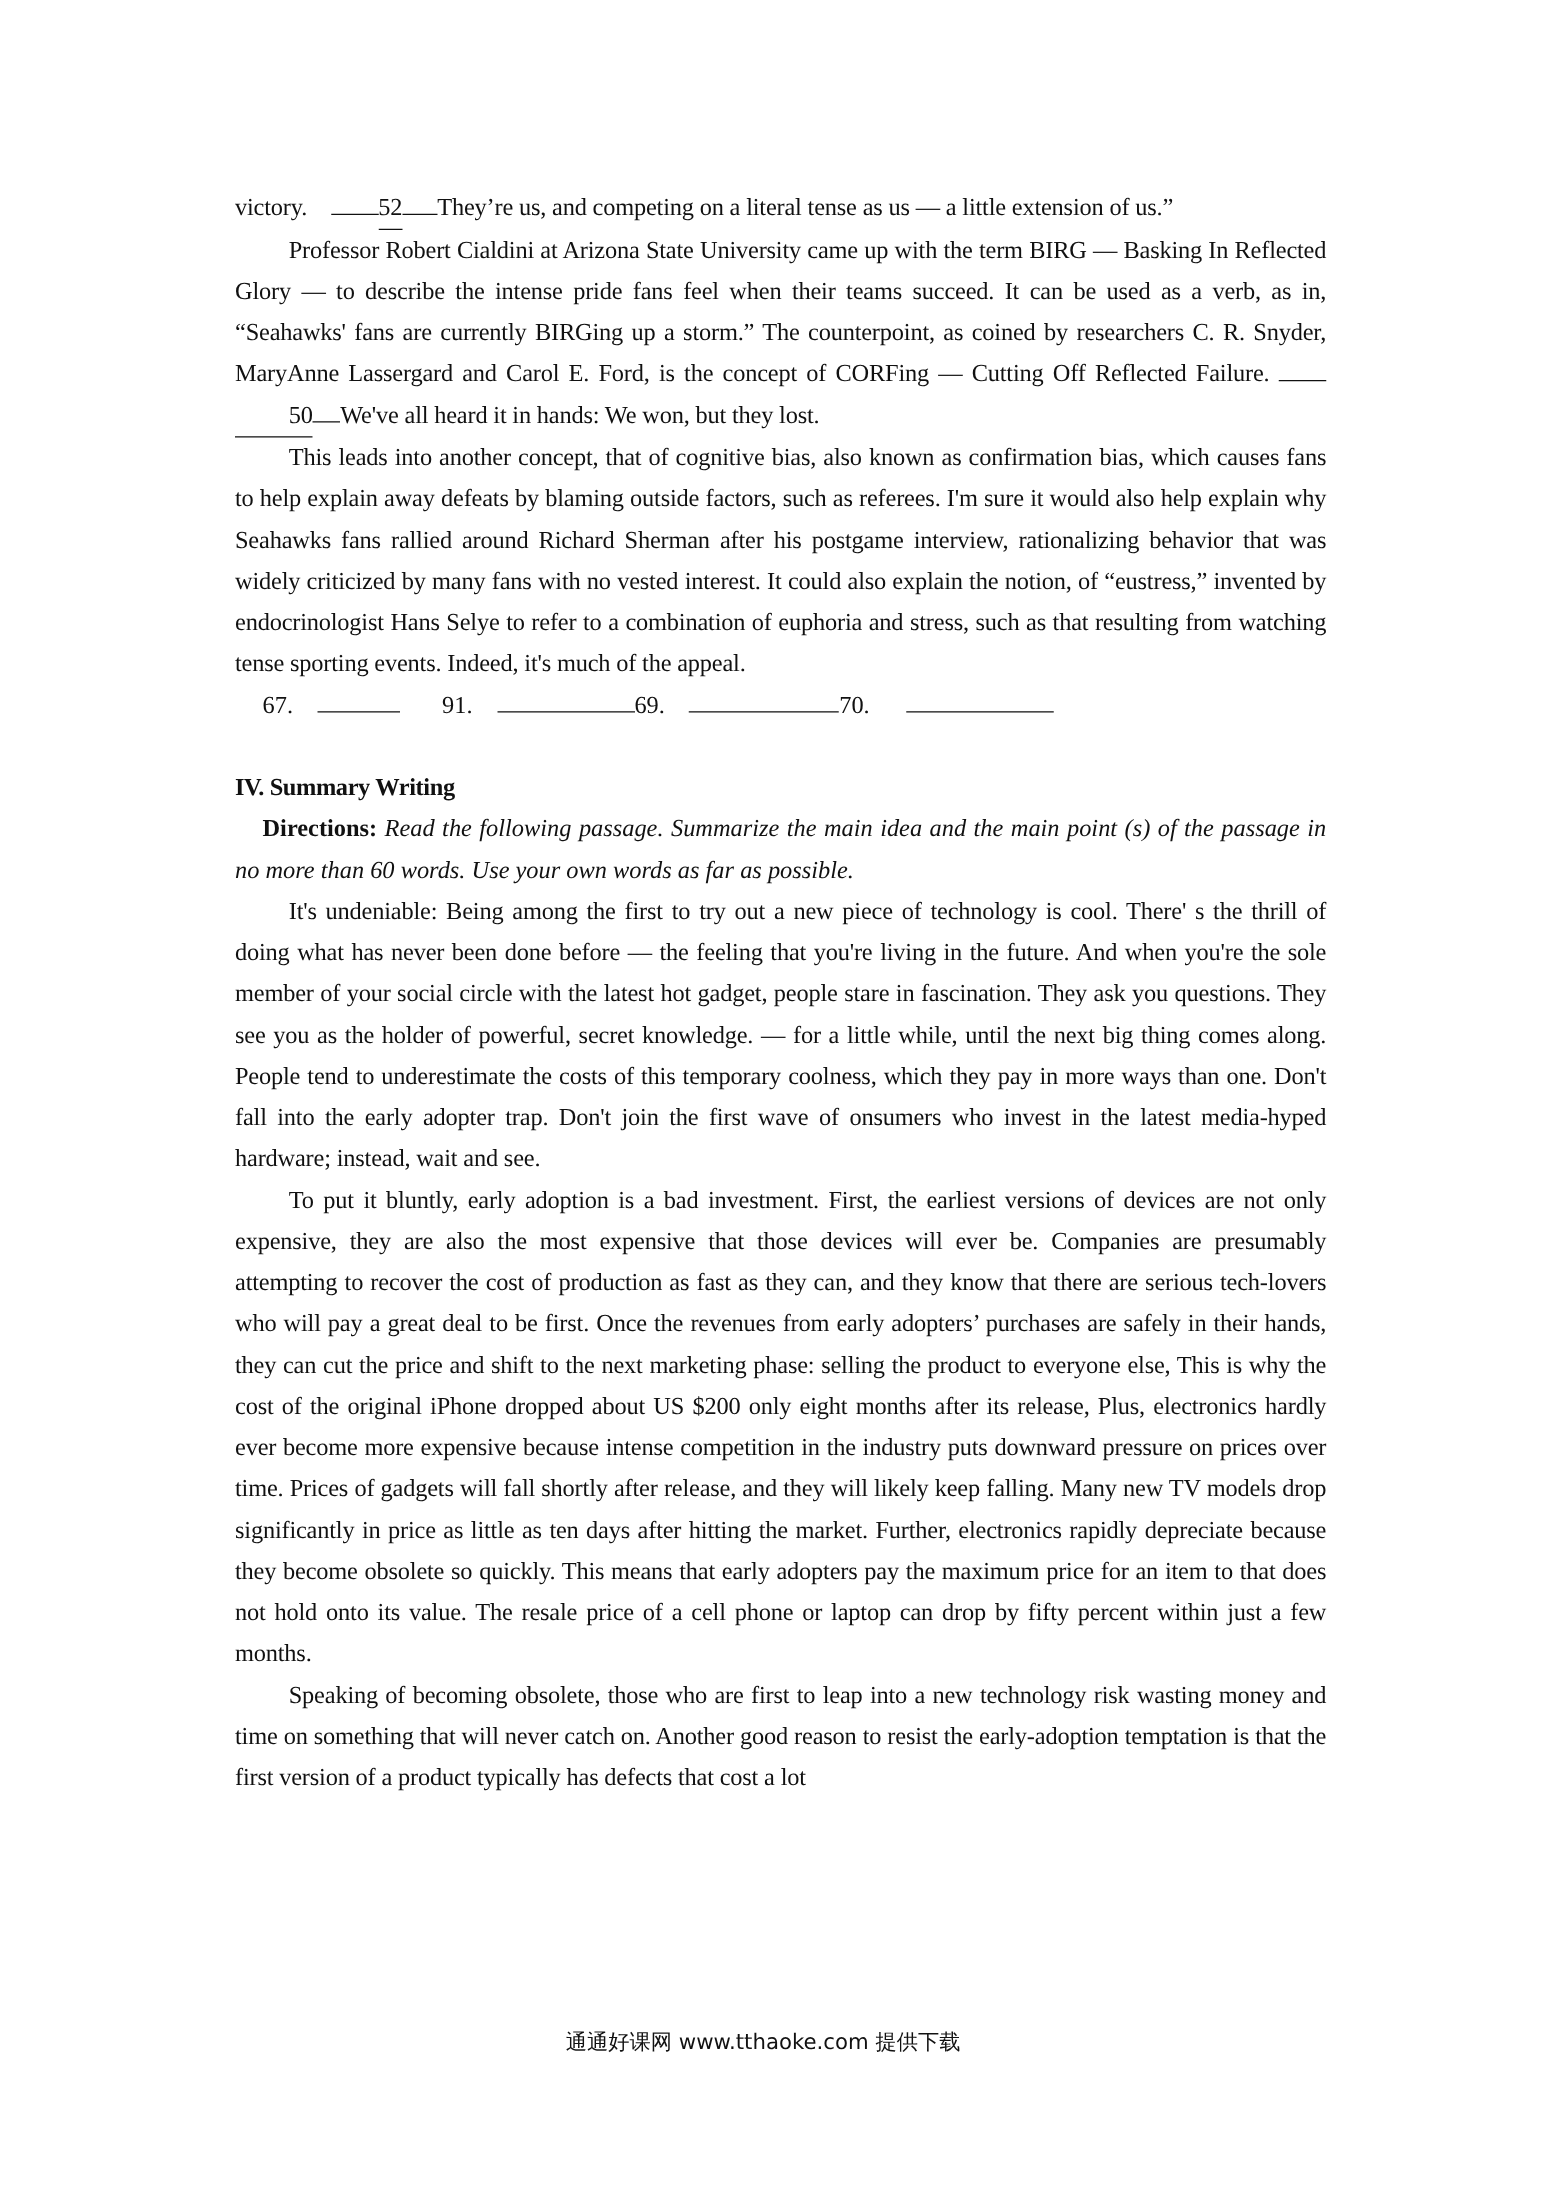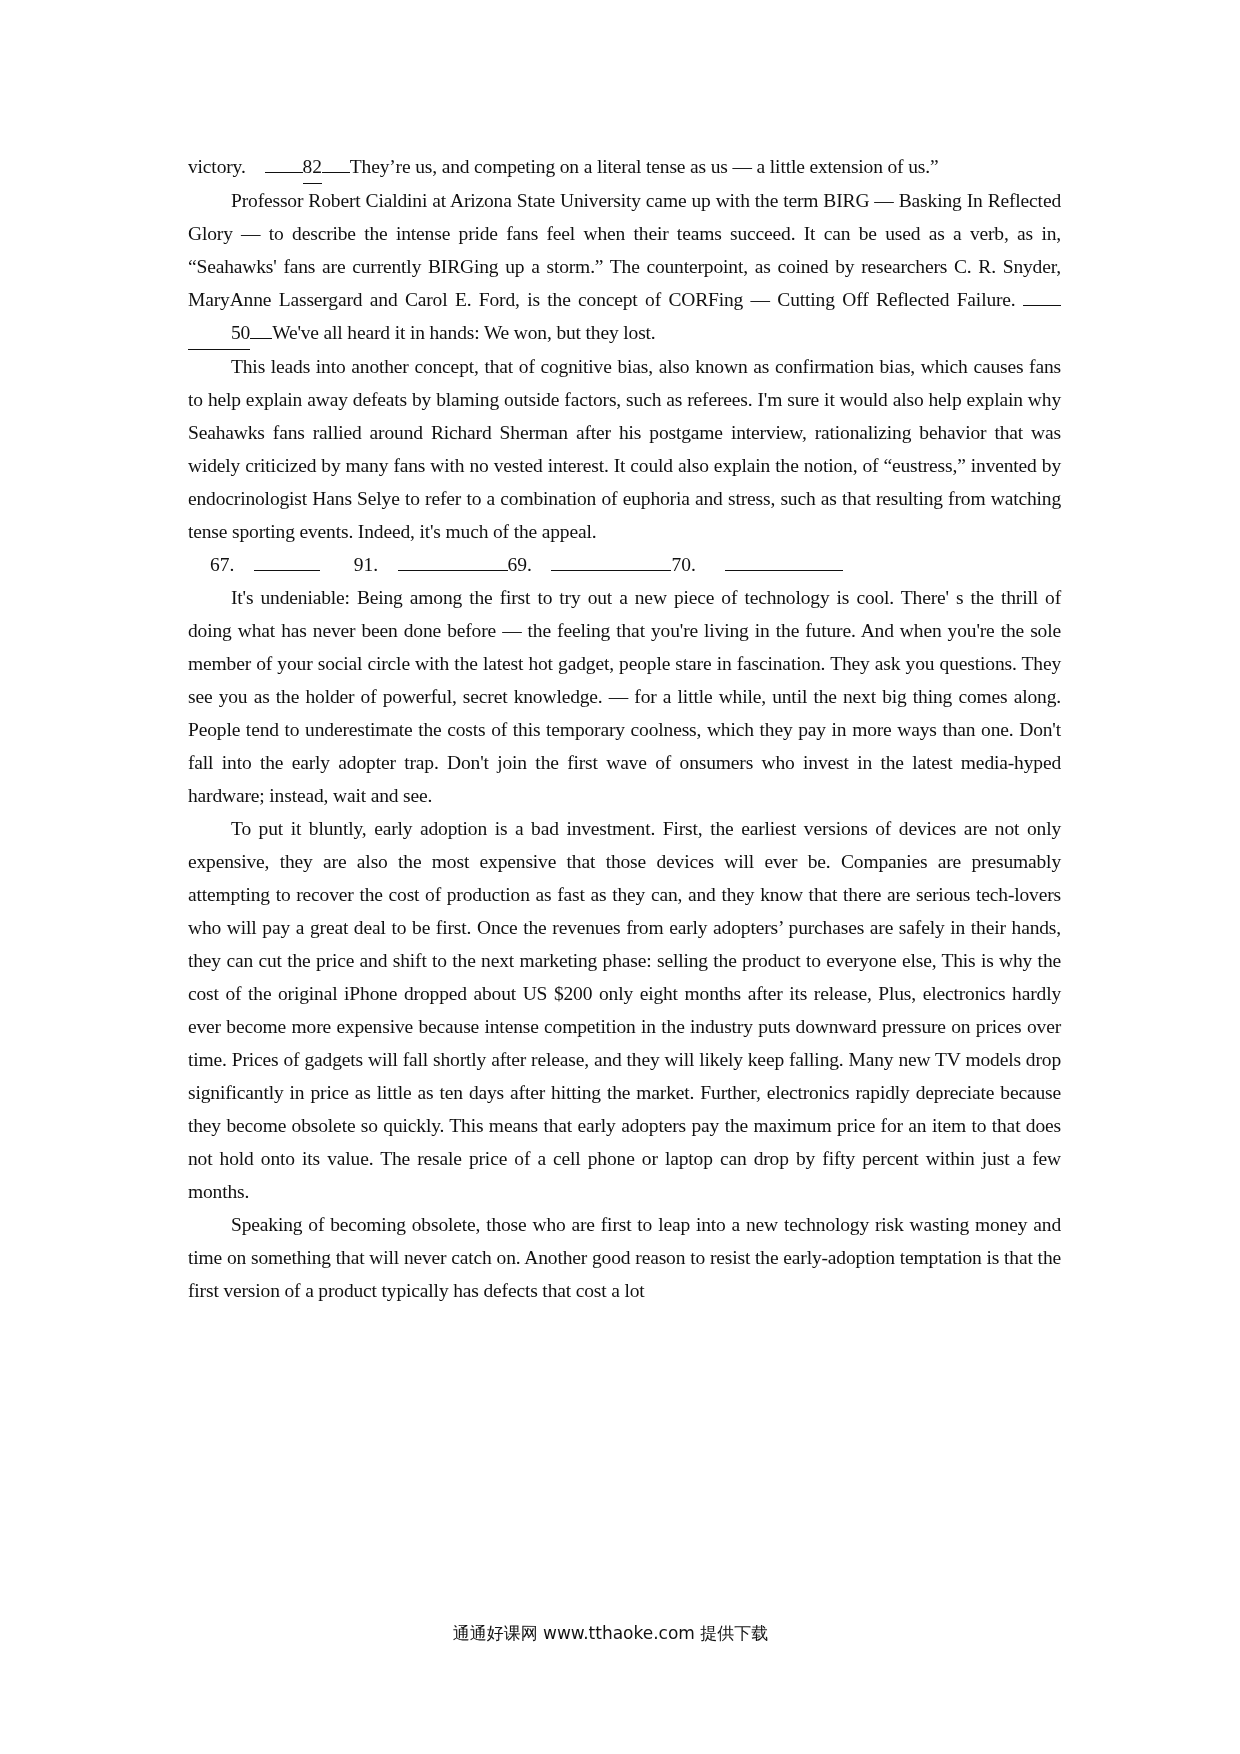--- a/index.html
+++ b/index.html
@@ -20,40 +20,45 @@
   .footer { position: absolute; left: 0; width: 1221px; top: 1622px; text-align: center;
             font-family: "DejaVu Sans", sans-serif; font-size: 17px; color: #111; }
 </style>
 </head>
 <body>
 
 <div class="page">
 
   <p class="p">
     <span>victory.</span>
-    &nbsp;&nbsp;&nbsp;<span class="blank" style="width:38px"></span><span class="blank-num" style="border-bottom:1.3px solid #111;">82</span><span class="blank" style="width:28px"></span><span>They’re us, and competing on a literal tense as us — a little extension of us.”</span>
+    &nbsp;&nbsp;&nbsp;<span class="blank" style="width:38px"></span><span class="blank-num" style="border-bottom:1.3px solid #111;">52</span><span class="blank" style="width:28px"></span><span>They’re us, and competing on a literal tense as us — a little extension of us.”</span>
   </p>
 
   <p class="p indent">
     <span>Professor Robert Cialdini at Arizona State University came up with the term BIRG — Basking In Reflected Glory — to describe the intense pride fans feel when their teams succeed. It can be used as a verb, as in, “Seahawks' fans are currently BIRGing up a storm.” The counterpoint, as coined by researchers C. R. Snyder, MaryAnne Lassergard and Carol E. Ford, is the concept of CORFing — Cutting Off Reflected Failure.</span>
     <span class="blank" style="width:38px"></span><span class="blank-num" style="border-bottom:1.3px solid #111;">50</span><span class="blank" style="width:22px"></span><span>We've all heard it in hands: We won, but they lost.</span>
   </p>
 
   <p class="p indent">This leads into another concept, that of cognitive bias, also known as confirmation bias, which causes fans to help explain away defeats by blaming outside factors, such as referees. I'm sure it would also help explain why Seahawks fans rallied around Richard Sherman after his postgame interview, rationalizing behavior that was widely criticized by many fans with no vested interest. It could also explain the notion, of “eustress,” invented by endocrinologist Hans Selye to refer to a combination of euphoria and stress, such as that resulting from watching tense sporting events. Indeed, it's much of the appeal.</p>
 
   <p class="answers">
     <span class="ans-num">67.</span>
     &nbsp;&nbsp;&nbsp;<span class="ans-line" style="width:66px"></span>
     <span style="display:inline-block;width:24px"></span>
     <span class="ans-num">91.</span>
     &nbsp;&nbsp;&nbsp;<span class="ans-line" style="width:110px"></span><span class="ans-num">69.</span>
     &nbsp;&nbsp;&nbsp;<span class="ans-line" style="width:120px"></span><span class="ans-num">70.</span>
     &nbsp;&nbsp;&nbsp;&nbsp;&nbsp;<span class="ans-line" style="width:118px"></span>
   </p>
 
+  <p class="heading">IV. Summary Writing</p>
 
+  <p class="directions">
+    <span class="lbl">Directions:</span>
+    <span class="txt">Read the following passage. Summarize the main idea and the main point (s) of the passage in no more than 60 words. Use your own words as far as possible.</span>
+  </p>
 
   <p class="p indent">It's undeniable: Being among the first to try out a new piece of technology is cool. There' s the thrill of doing what has never been done before — the feeling that you're living in the future. And when you're the sole member of your social circle with the latest hot gadget, people stare in fascination. They ask you questions. They see you as the holder of powerful, secret knowledge. — for a little while, until the next big thing comes along. People tend to underestimate the costs of this temporary coolness, which they pay in more ways than one. Don't fall into the early adopter trap. Don't join the first wave of onsumers who invest in the latest media-hyped hardware; instead, wait and see.</p>
   <p class="p indent">To put it bluntly, early adoption is a bad investment. First, the earliest versions of devices are not only expensive, they are also the most expensive that those devices will ever be. Companies are presumably attempting to recover the cost of production as fast as they can, and they know that there are serious tech-lovers who will pay a great deal to be first. Once the revenues from early adopters’ purchases are safely in their hands, they can cut the price and shift to the next marketing phase: selling the product to everyone else, This is why the cost of the original iPhone dropped about US $200 only eight months after its release, Plus, electronics hardly ever become more expensive because intense competition in the industry puts downward pressure on prices over time. Prices of gadgets will fall shortly after release, and they will likely keep falling. Many new TV models drop significantly in price as little as ten days after hitting the market. Further, electronics rapidly depreciate because they become obsolete so quickly. This means that early adopters pay the maximum price for an item to that does not hold onto its value. The resale price of a cell phone or laptop can drop by fifty percent within just a few months.</p>
   <p class="p indent">Speaking of becoming obsolete, those who are first to leap into a new technology risk wasting money and time on something that will never catch on. Another good reason to resist the early-adoption temptation is that the first version of a product typically has defects that cost a lot</p>
 </div>
 
 <div class="footer">通通好课网  www.tthaoke.com  提供下载</div>
 
 </body></html>

